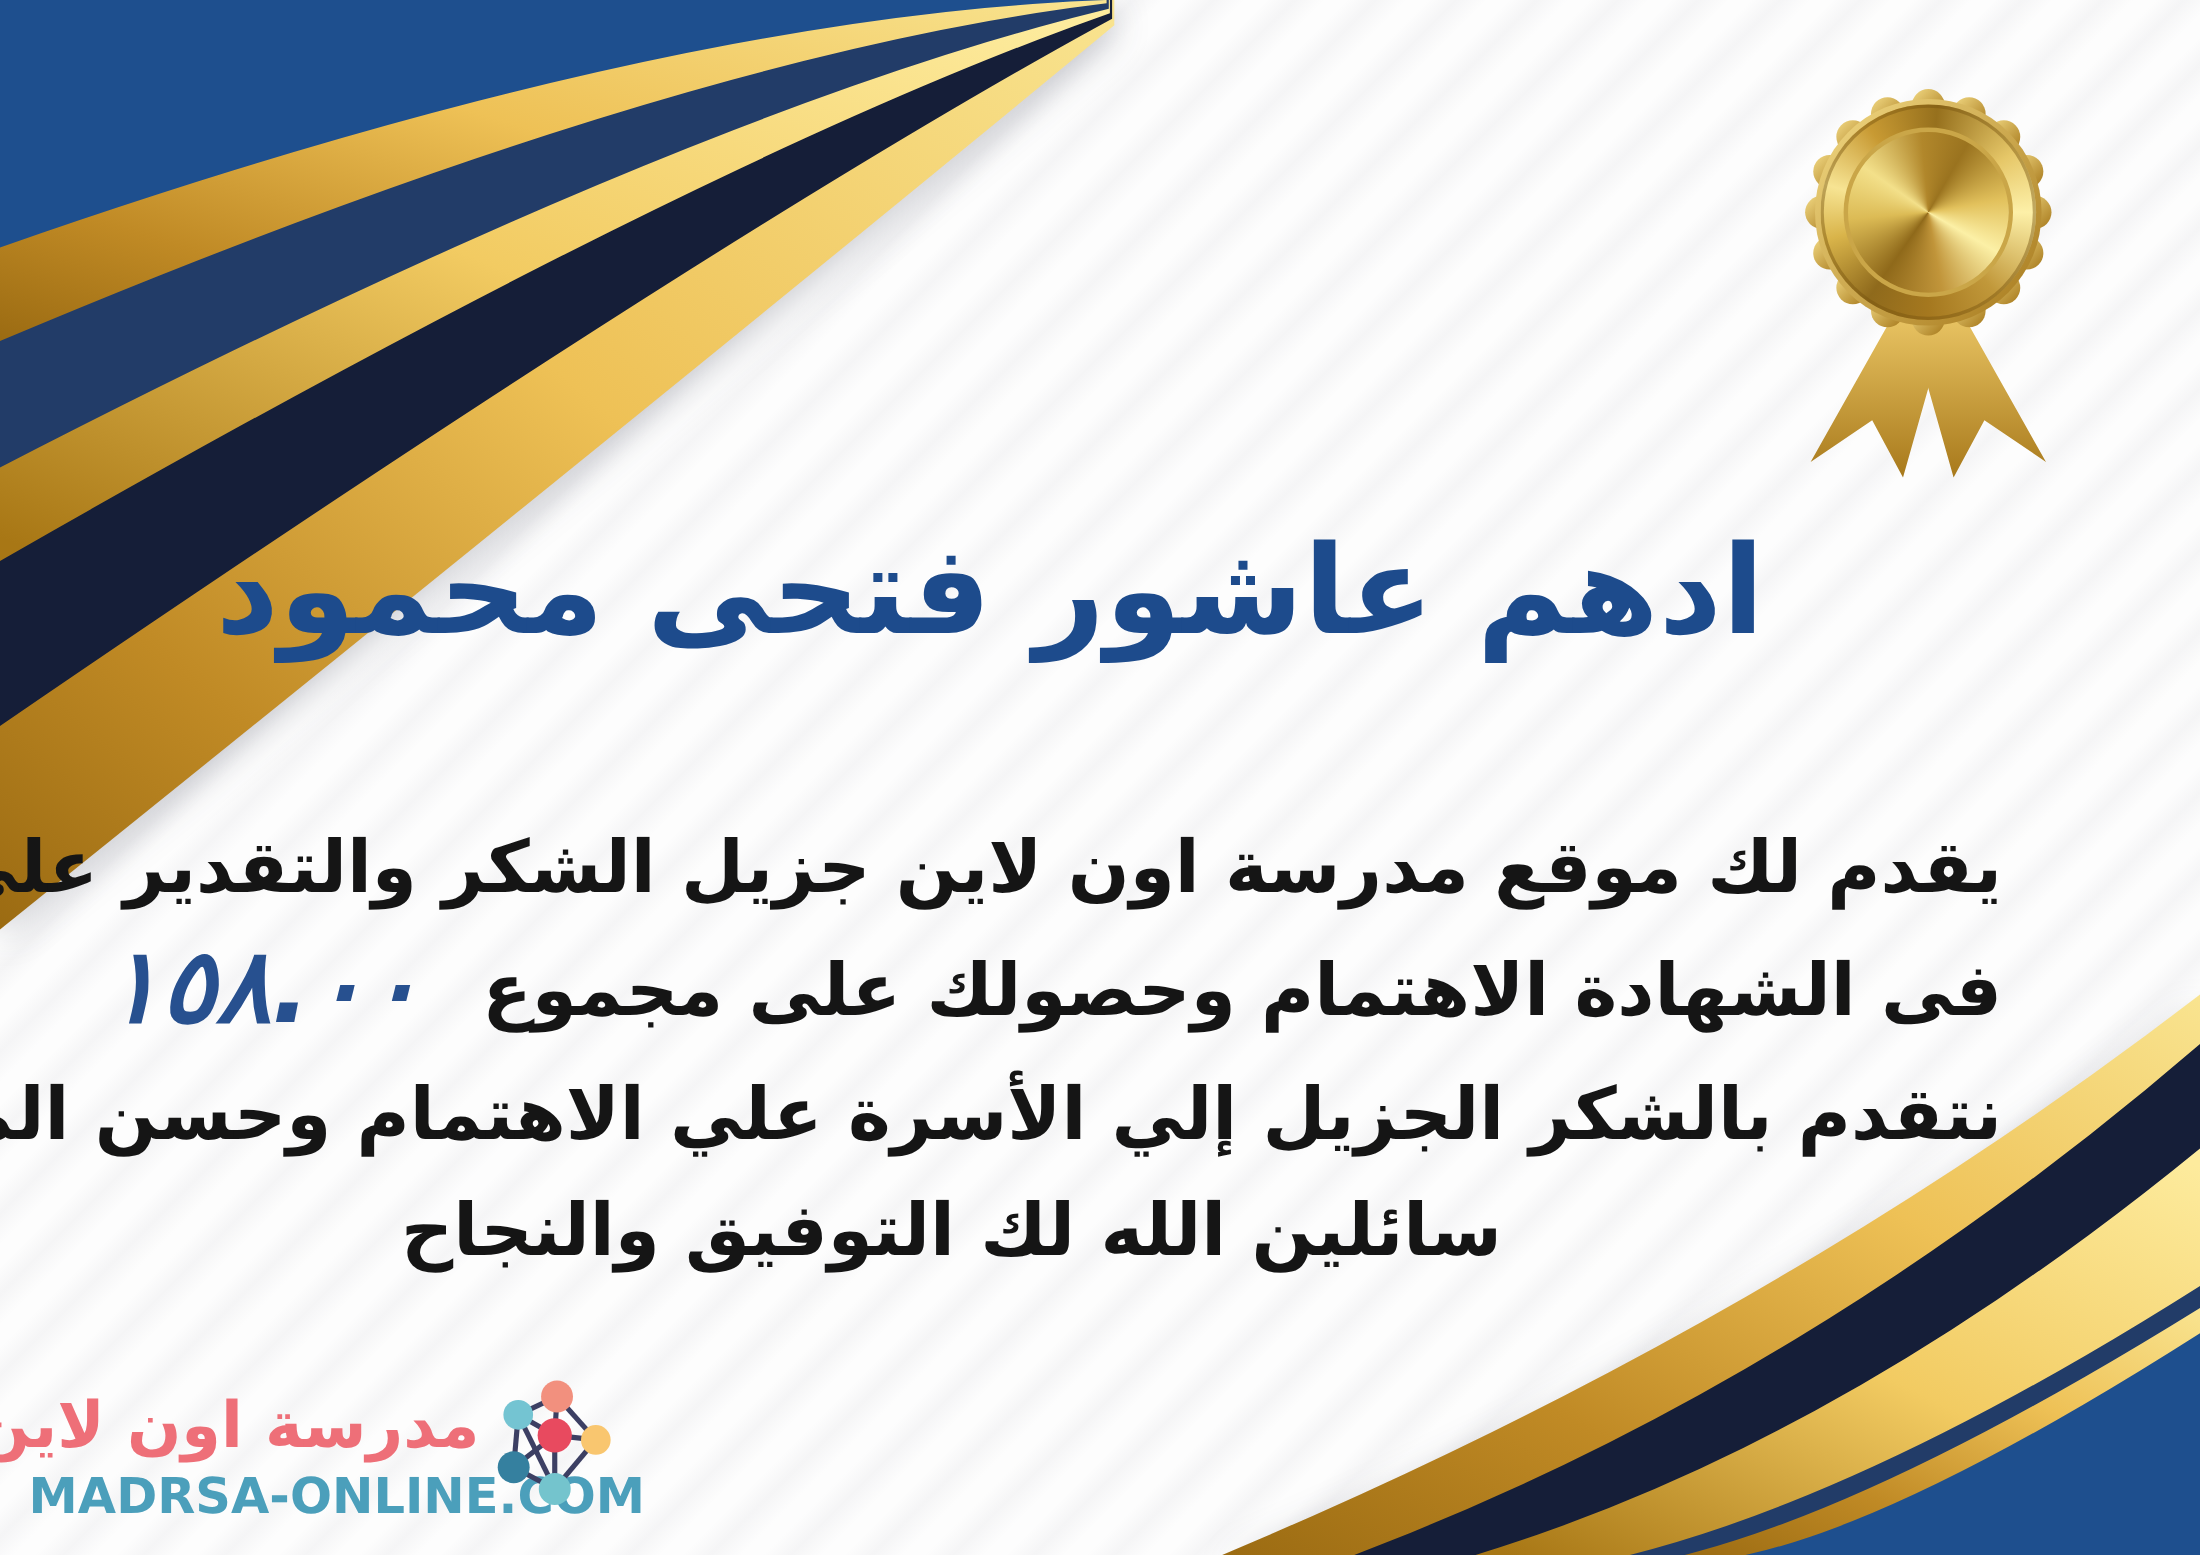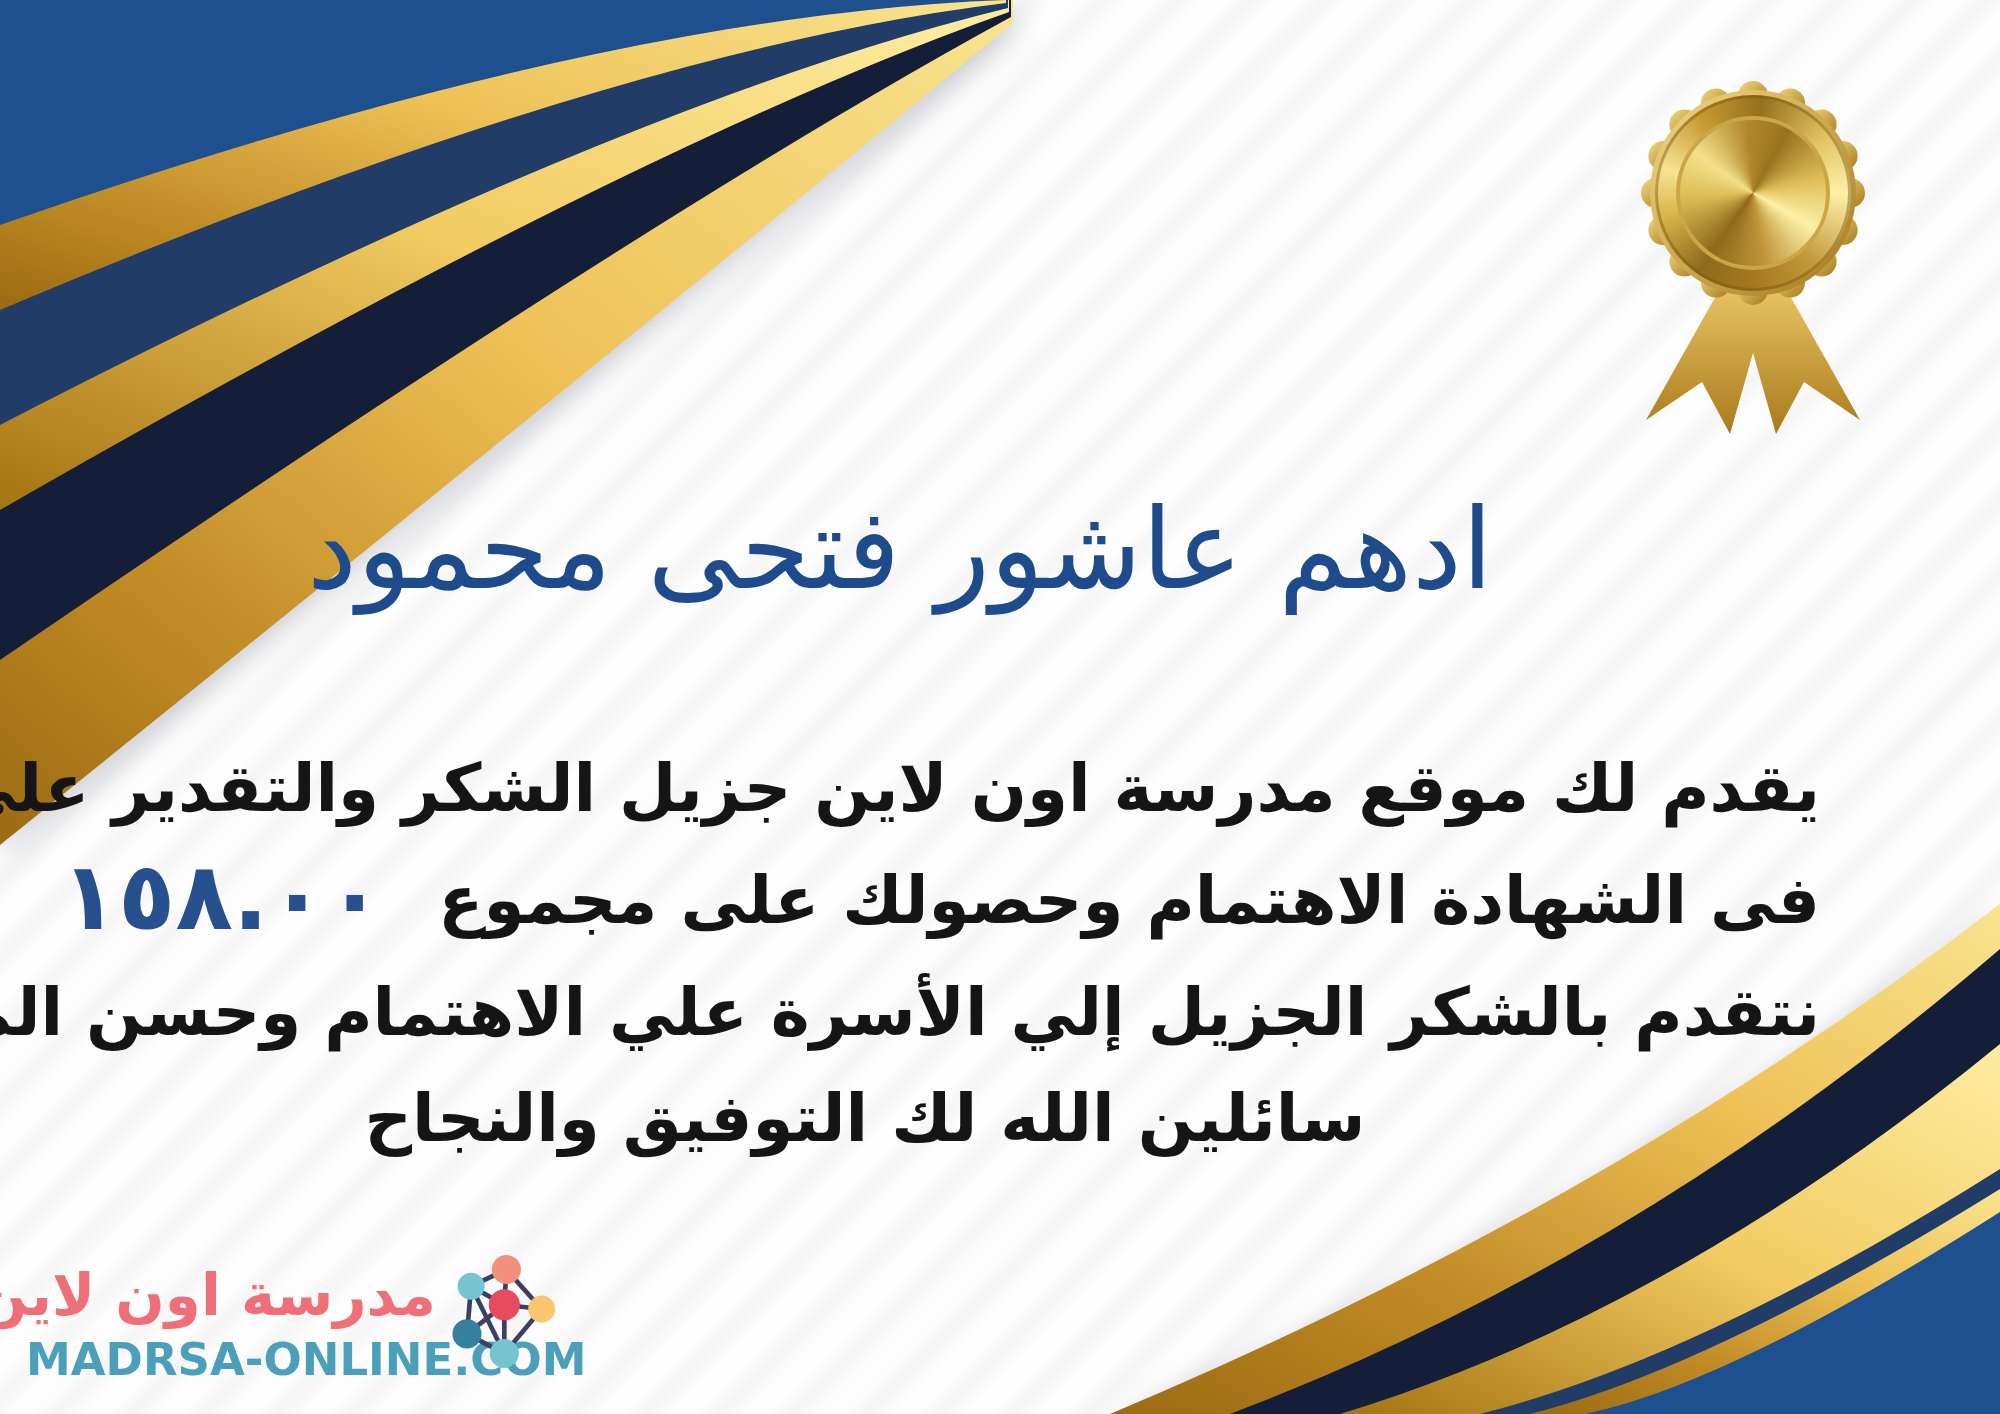--- a/index.html
+++ b/index.html
@@ -39,33 +39,33 @@
       #dcbb55 235deg,#f3e08a 275deg,#b1872b 325deg,#9a731f 360deg);
   }
 
   
   .t-title{
     position:absolute;top:115px;left:0;width:1510px;
     text-align:center;direction:rtl;white-space:nowrap;
     font-size:112px;font-weight:bold;color:#121212;letter-spacing:-1px;
   }
   .t-name{
-    position:absolute;top:484px;left:0;width:1800px;
+    position:absolute;top:472px;left:0;width:1800px;
     text-align:center;direction:rtl;white-space:nowrap;
-    font-size:112px;font-weight:normal;color:#1d4b8c;
+    font-size:112px;font-weight:bold;color:#1d4b8c;
   }
   .t-body{
     position:absolute;top:733px;left:60px;width:1760px;
     text-align:center;direction:rtl;color:#151515;
     font-size:66px;font-weight:bold;line-height:112px;
   }
   .t-body .bline{white-space:nowrap;}
   .score{
     display:inline-block;color:#27508f;font-size:94px;
-    margin:0 55px;vertical-align:-6px;line-height:1;
+    margin:0 55px;vertical-align:-6px;line-height:1;font-style:italic;
   }
   .t-closing{
     position:absolute;top:1080px;left:0;width:1730px;
     text-align:center;direction:rtl;white-space:nowrap;
     font-size:66px;font-weight:bold;color:#151515;
   }
 
   
   .logo{position:absolute;left:26px;top:1253px;display:flex;align-items:center;}
   .logo-text{width:410px;text-align:center;}

